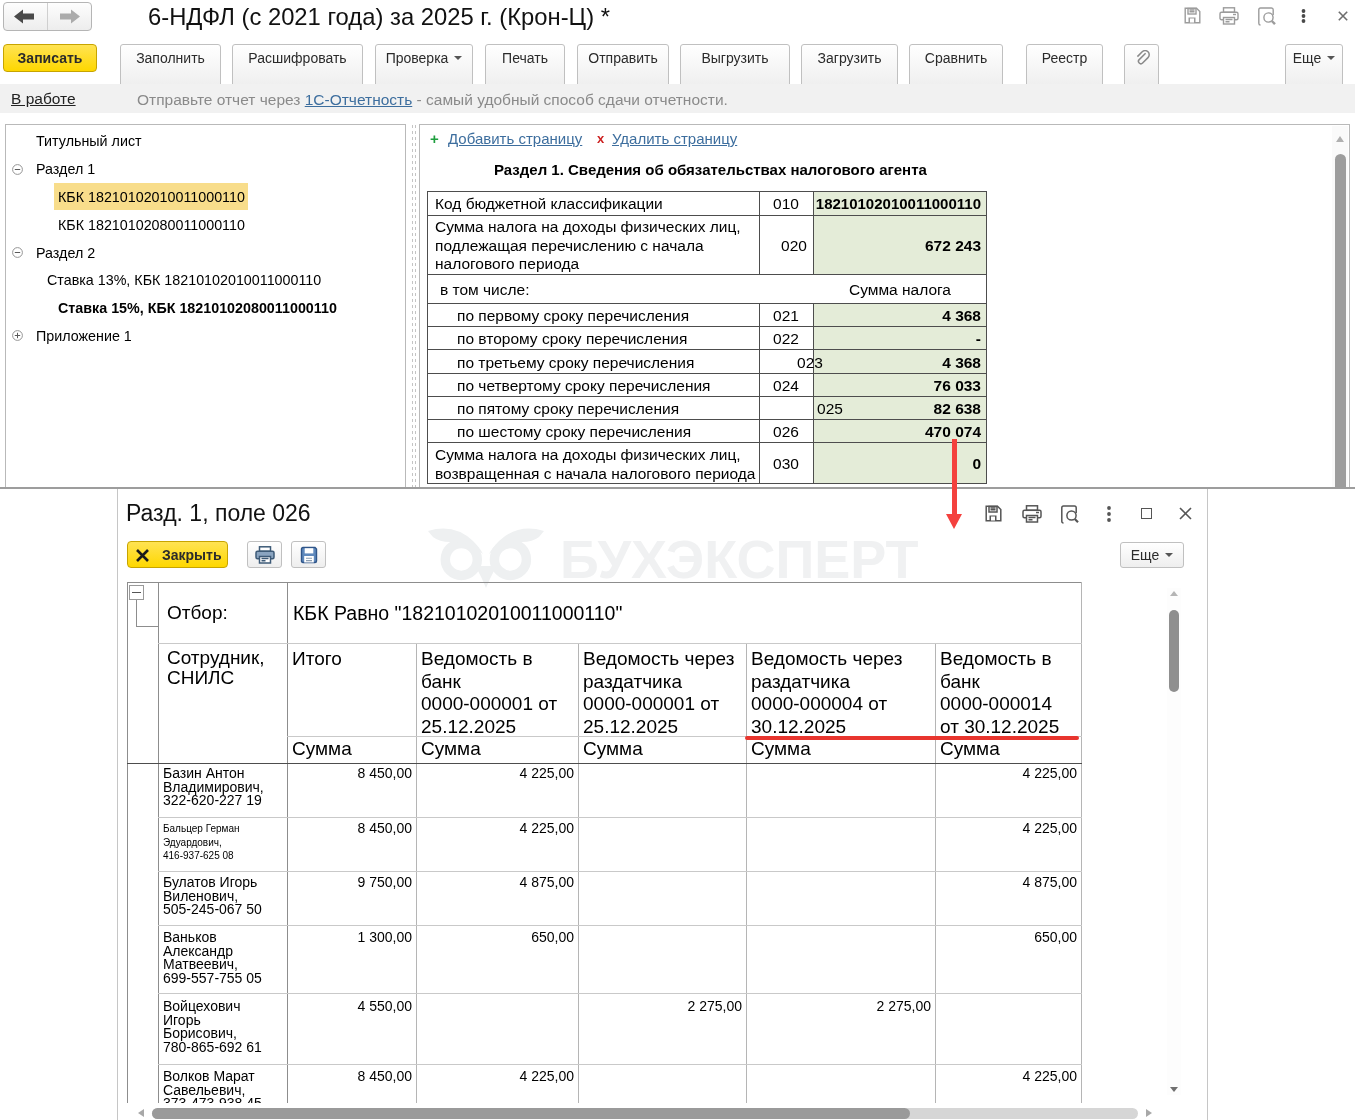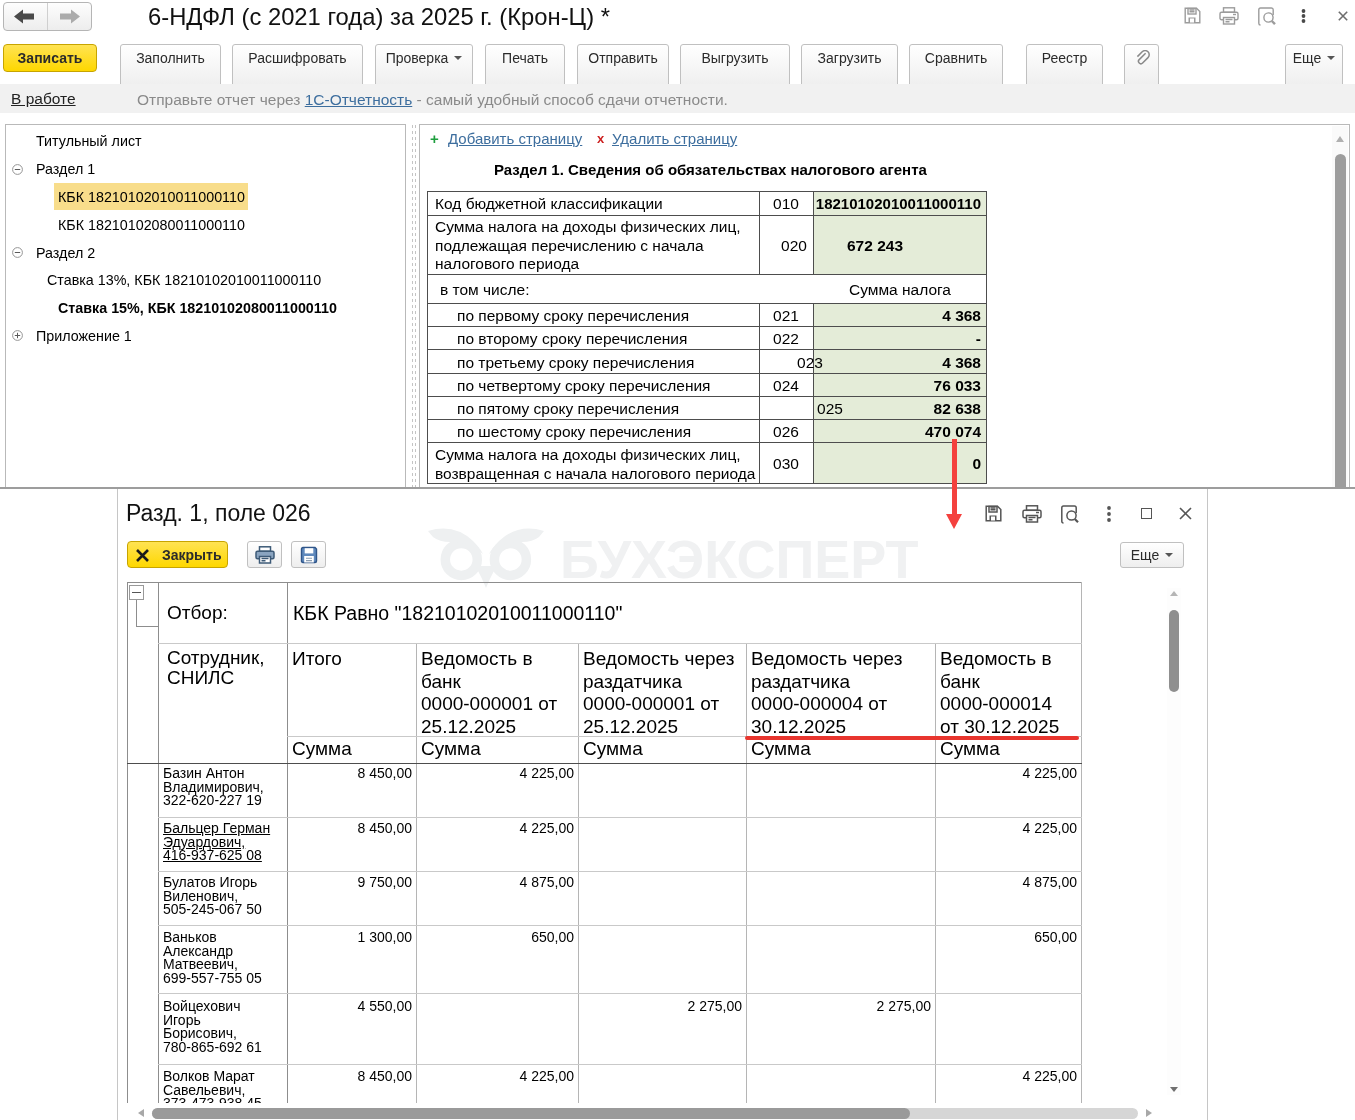--- a/index.html
+++ b/index.html
@@ -152,21 +152,21 @@
 <div class="a" style="left:759px;top:237px;width:54px;font-size:15.5px;text-align:center;margin-left:8px;">020</div>
 <div class="a" style="left:759px;top:307px;width:54px;font-size:15.5px;text-align:center;">021</div>
 <div class="a" style="left:759px;top:330px;width:54px;font-size:15.5px;text-align:center;">022</div>
 <div class="a" style="left:759px;top:354px;width:54px;font-size:15.5px;text-align:center;padding-left:24px;">023</div>
 <div class="a" style="left:759px;top:377px;width:54px;font-size:15.5px;text-align:center;">024</div>
 <div class="a" style="left:759px;top:400px;width:54px;font-size:15.5px;text-align:center;padding-left:44px;">025</div>
 <div class="a" style="left:759px;top:423px;width:54px;font-size:15.5px;text-align:center;">026</div>
 <div class="a" style="left:759px;top:455px;width:54px;font-size:15.5px;text-align:center;">030</div>
 
 <div class="a" style="left:813px;top:195px;width:168px;font-size:15px;font-weight:700;text-align:right;">18210102010011000110</div>
-<div class="a" style="left:813px;top:237px;width:168px;font-size:15.5px;font-weight:700;text-align:left;margin-left:34px;">672 243</div>
+<div class="a" style="left:813px;top:237px;width:168px;font-size:15.5px;font-weight:700;text-align:right;">672 243</div>
 <div class="a" style="left:813px;top:281px;width:174px;font-size:15.5px;text-align:center;">Сумма налога</div>
 <div class="a" style="left:813px;top:307px;width:168px;font-size:15.5px;font-weight:700;text-align:right;">4 368</div>
 <div class="a" style="left:813px;top:330px;width:168px;font-size:15.5px;font-weight:700;text-align:right;">-</div>
 <div class="a" style="left:813px;top:354px;width:168px;font-size:15.5px;font-weight:700;text-align:right;">4 368</div>
 <div class="a" style="left:813px;top:377px;width:168px;font-size:15.5px;font-weight:700;text-align:right;">76 033</div>
 <div class="a" style="left:813px;top:400px;width:168px;font-size:15.5px;font-weight:700;text-align:right;">82 638</div>
 <div class="a" style="left:813px;top:423px;width:168px;font-size:15.5px;font-weight:700;text-align:right;">470 074</div>
 <div class="a" style="left:813px;top:455px;width:168px;font-size:15.5px;font-weight:700;text-align:right;">0</div>
 
 <div class="a" style="left:0;top:489px;width:1355px;height:631px;background:#fff;"></div>
@@ -271,21 +271,21 @@
 <div class="a tl" style="left:421px;top:738px;font-size:19px;">Сумма</div>
 <div class="a tl" style="left:583px;top:738px;font-size:19px;">Сумма</div>
 <div class="a tl" style="left:751px;top:738px;font-size:19px;">Сумма</div>
 <div class="a tl" style="left:940px;top:738px;font-size:19px;">Сумма</div>
 
 <div class="a tl" style="left:163px;top:767px;font-size:14px;line-height:13.5px;">Базин Антон<br>Владимирович,<br>322-620-227 19</div>
 <div class="a" style="left:287px;top:767px;width:125px;font-size:14px;line-height:13.5px;text-align:right;">8 450,00</div>
 <div class="a" style="left:416px;top:767px;width:158px;font-size:14px;line-height:13.5px;text-align:right;">4 225,00</div>
 <div class="a" style="left:935px;top:767px;width:142px;font-size:14px;line-height:13.5px;text-align:right;">4 225,00</div>
 
-<div class="a tl" style="left:163px;top:822px;font-size:14px;line-height:13.5px;text-decoration:underline;">Бальцер Герман<br>Эдуардович,<br>416-937-625 08</div>
+<div class="a tl" style="left:163px;top:822px;font-size:10px;line-height:13.5px;">Бальцер Герман<br>Эдуардович,<br>416-937-625 08</div>
 <div class="a" style="left:287px;top:822px;width:125px;font-size:14px;line-height:13.5px;text-align:right;">8 450,00</div>
 <div class="a" style="left:416px;top:822px;width:158px;font-size:14px;line-height:13.5px;text-align:right;">4 225,00</div>
 <div class="a" style="left:935px;top:822px;width:142px;font-size:14px;line-height:13.5px;text-align:right;">4 225,00</div>
 
 <div class="a tl" style="left:163px;top:876px;font-size:14px;line-height:13.5px;">Булатов Игорь<br>Виленович,<br>505-245-067 50</div>
 <div class="a" style="left:287px;top:876px;width:125px;font-size:14px;line-height:13.5px;text-align:right;">9 750,00</div>
 <div class="a" style="left:416px;top:876px;width:158px;font-size:14px;line-height:13.5px;text-align:right;">4 875,00</div>
 <div class="a" style="left:935px;top:876px;width:142px;font-size:14px;line-height:13.5px;text-align:right;">4 875,00</div>
 
 <div class="a tl" style="left:163px;top:931px;font-size:14px;line-height:13.5px;">Ваньков<br>Александр<br>Матвеевич,<br>699-557-755 05</div>

